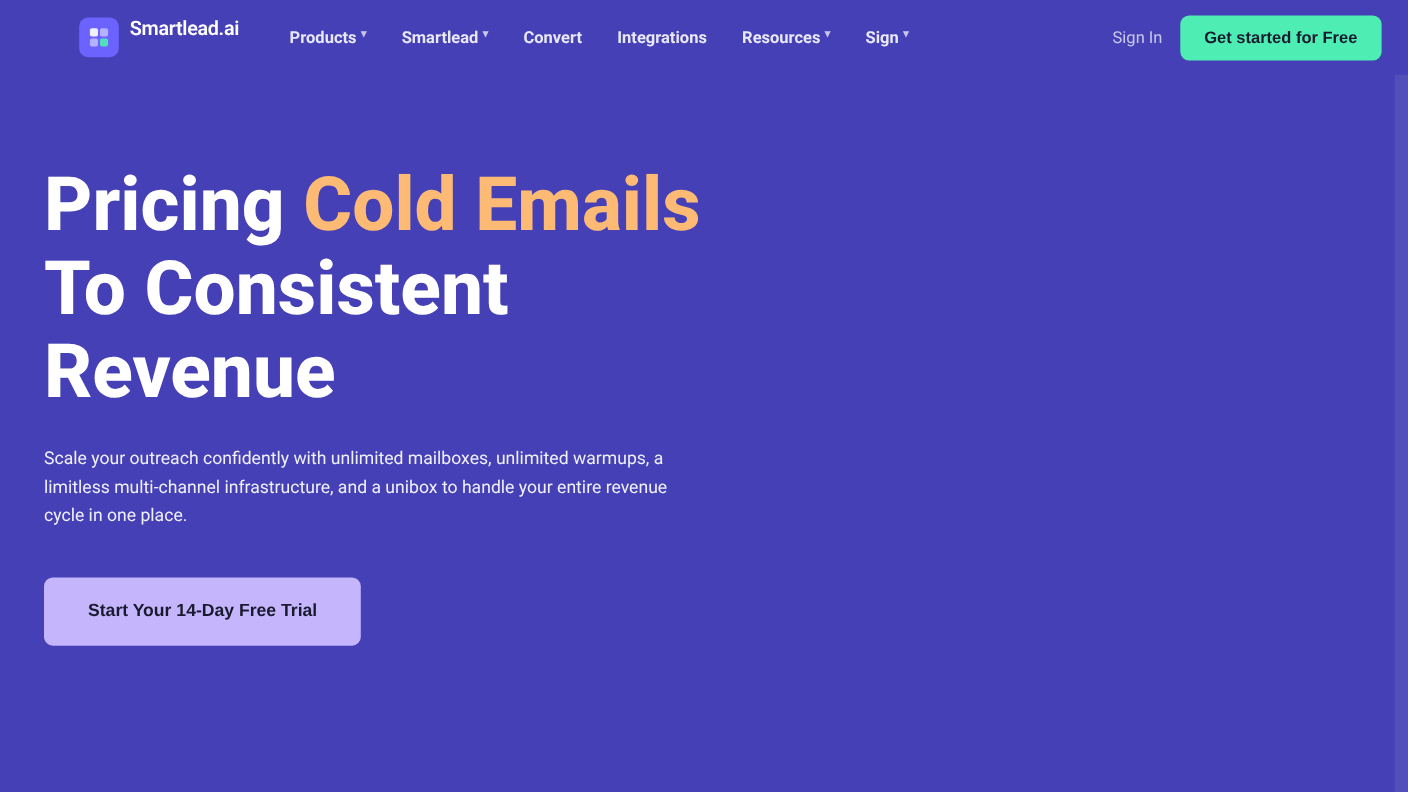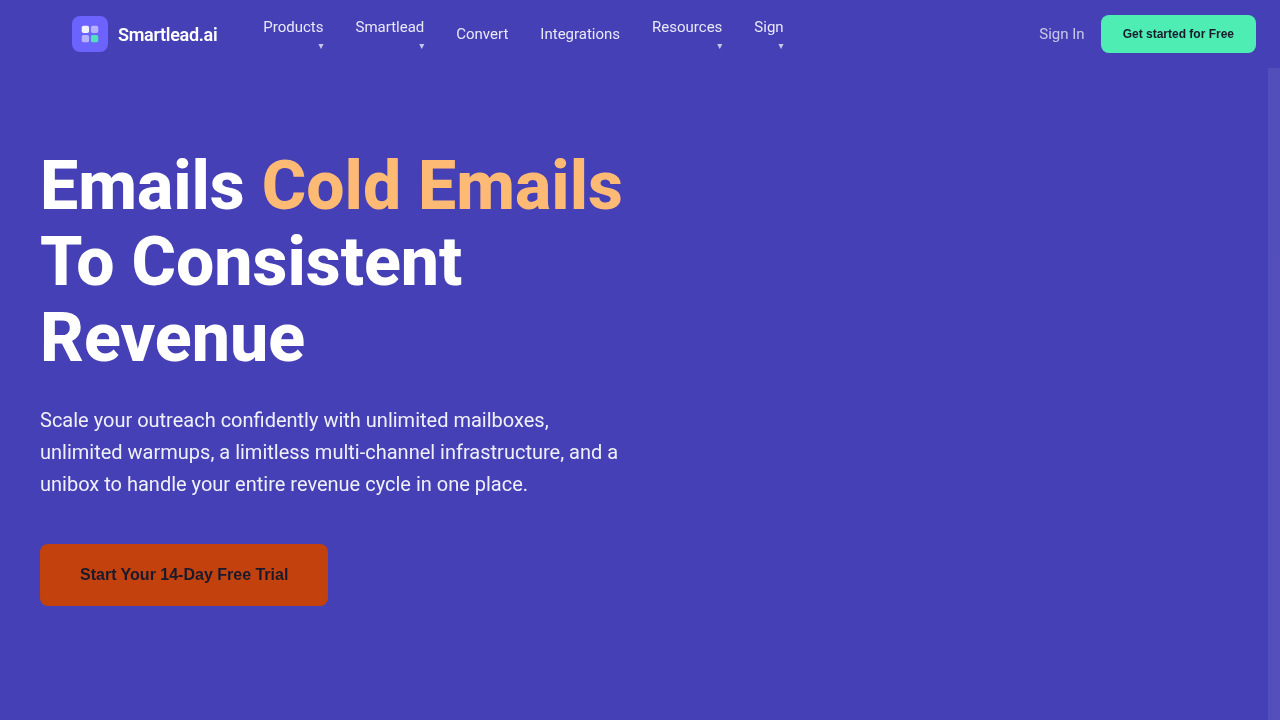--- a/index.html
+++ b/index.html
@@ -22,21 +22,21 @@
       align-items: center;
       padding: 0 24px;
       height: 68px;
       background-color: #4540b5;
       position: relative;
       z-index: 10;
     }
 
     .logo-area {
       display: flex;
-      align-items: center;
+      align-items: flex-start;
       gap: 10px;
       margin-right: 32px;
       cursor: pointer;
       padding-left: 48px;
     }
 
     .logo-icon {
       width: 36px;
       height: 36px;
       background: #6c63ff;
@@ -60,31 +60,30 @@
 
     .nav-links {
       display: flex;
       align-items: center;
       gap: 4px;
       flex: 1;
     }
 
     .nav-item {
       display: flex;
-      align-items: flex-end;
+      align-items: flex-start;
       gap: 4px;
       padding: 8px 14px;
       color: rgba(255,255,255,0.88);
       font-size: 15px;
-      font-weight: 400;
+      font-weight: 700;
       cursor: pointer;
       border-radius: 6px;
       transition: background 0.15s;
       white-space: nowrap;
-      flex-direction: column;
     }
 
     .nav-chevron {
       font-size: 10px;
       opacity: 0.8;
     }
 
     .nav-right {
       display: flex;
       align-items: center;
@@ -95,21 +94,21 @@
       color: rgba(255,255,255,0.7);
       font-size: 15px;
       font-weight: 400;
       cursor: pointer;
       padding: 8px 14px;
     }
 
     .get-started-btn {
       background: #4eedb3;
       color: #1a1a2e;
-      font-size: 12px;
+      font-size: 15px;
       font-weight: 600;
       padding: 12px 22px;
       border-radius: 8px;
       cursor: pointer;
       border: none;
       white-space: nowrap;
     }
 
     
     .scrollbar {
@@ -142,31 +141,31 @@
       line-height: 1.12;
       color: white;
       margin-bottom: 28px;
     }
 
     .hero-title .highlight {
       color: #fdba74;
     }
 
     .hero-subtitle {
-      font-size: 20px;
+      font-size: 16px;
       font-weight: 400;
       line-height: 1.6;
       color: rgba(255,255,255,0.92);
       margin-bottom: 44px;
       max-width: 580px;
     }
 
     .cta-btn {
       display: inline-block;
-      background: #c2410c;
+      background: #c4b5fd;
       color: #1a1a2e;
       font-size: 16px;
       font-weight: 700;
       padding: 22px 40px;
       border-radius: 8px;
       cursor: pointer;
       border: none;
     }
   </style>
 </head>
@@ -215,17 +214,17 @@
   </div>
 
   <div class="nav-right">
     <span class="sign-in-btn">Sign In</span>
     <button class="get-started-btn">Get started for Free</button>
   </div>
 </nav>
 
 <section class="hero">
   <h1 class="hero-title">
-    <span>Emails </span><span class="highlight">Cold Emails</span><span> To Consistent Revenue</span>
+    <span>Pricing </span><span class="highlight">Cold Emails</span><span> To Consistent Revenue</span>
   </h1>
   <p class="hero-subtitle">Scale your outreach confidently with unlimited mailboxes, unlimited warmups, a limitless multi-channel infrastructure, and a unibox to handle your entire revenue cycle in one place.</p>
   <button class="cta-btn">Start Your 14-Day Free Trial</button>
 </section>
 
 </body></html>

